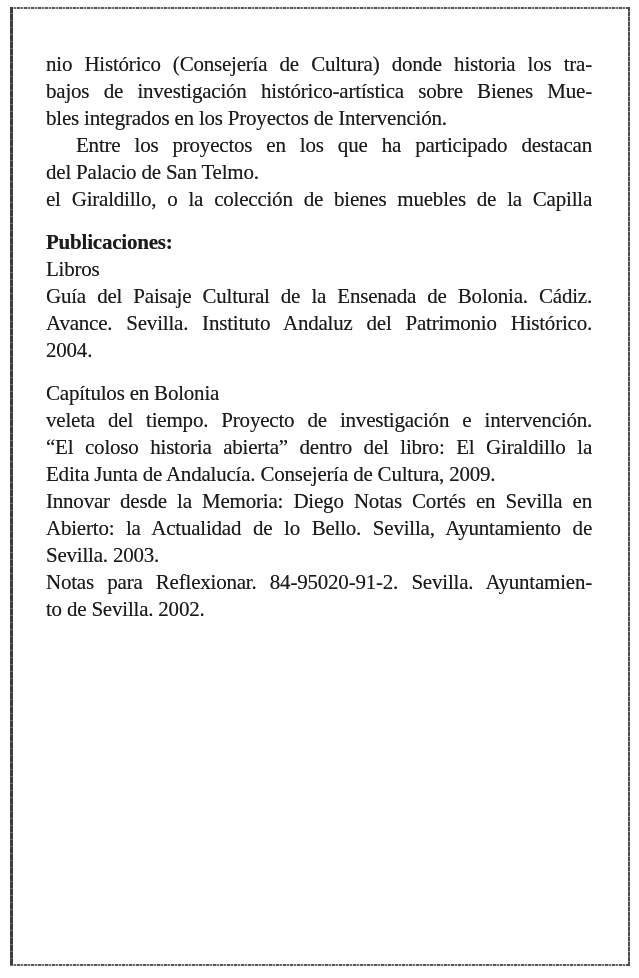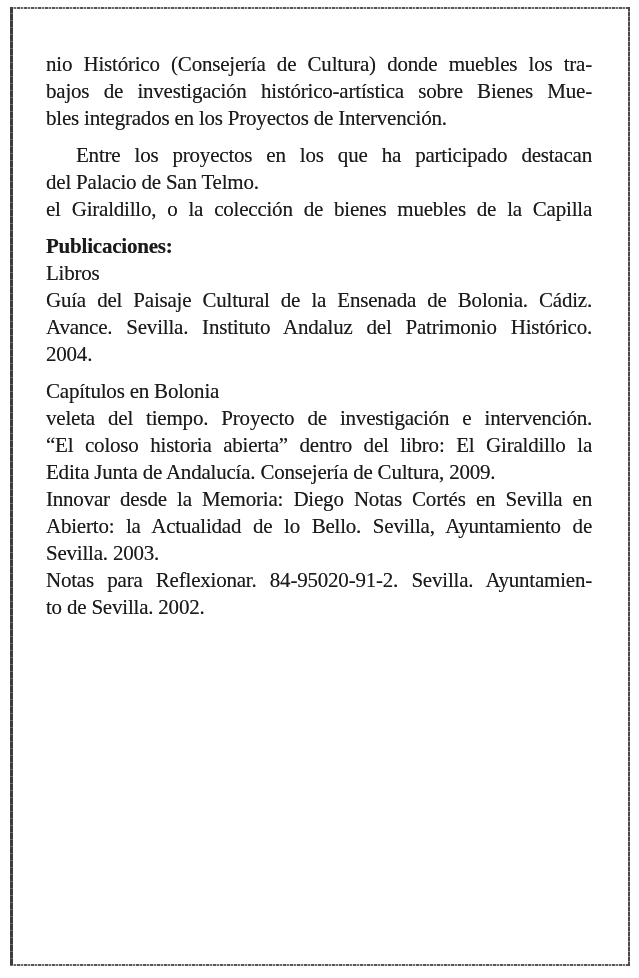--- a/index.html
+++ b/index.html
@@ -66,37 +66,37 @@
   .line {
     text-align: justify;
     text-align-last: justify;
     min-height: 27px;
     white-space: normal;
   }
   .line.short {
     text-align: right;
     text-align-last: left;
   }
-  .line.ind { text-indent: 30px; margin-top: 10px; }
+  .line.ind { text-indent: 30px; }
   .line.heading { font-weight: bold; }
-  .block-gap { margin-top: 10px; }
+  .block-gap { margin-top: 16px; }
 </style>
 </head>
 <body>
 
 <div class="scan-frame">
   <div class="edge-top"></div>
   <div class="edge-bottom"></div>
   <div class="edge-left"></div>
   <div class="edge-right"></div>
 
   <div class="text-column">
 
     <div>
-      <div class="line">nio Histórico (Consejería de Cultura) donde muebles los  tra-</div>
+      <div class="line">nio Histórico (Consejería de Cultura) donde historia los  tra-</div>
       <div class="line">bajos de investigación histórico-artística sobre Bienes Mue-</div>
       <div class="line short">bles integrados en los Proyectos de Intervención.</div>
     </div>
 
     <div>
       <div class="line ind">Entre los  proyectos en los que ha participado  destacan</div>
       <div class="line short">del Palacio de San Telmo.</div>
       <div class="line">el Giraldillo, o la colección de bienes muebles de la Capilla</div>
     </div>
 

